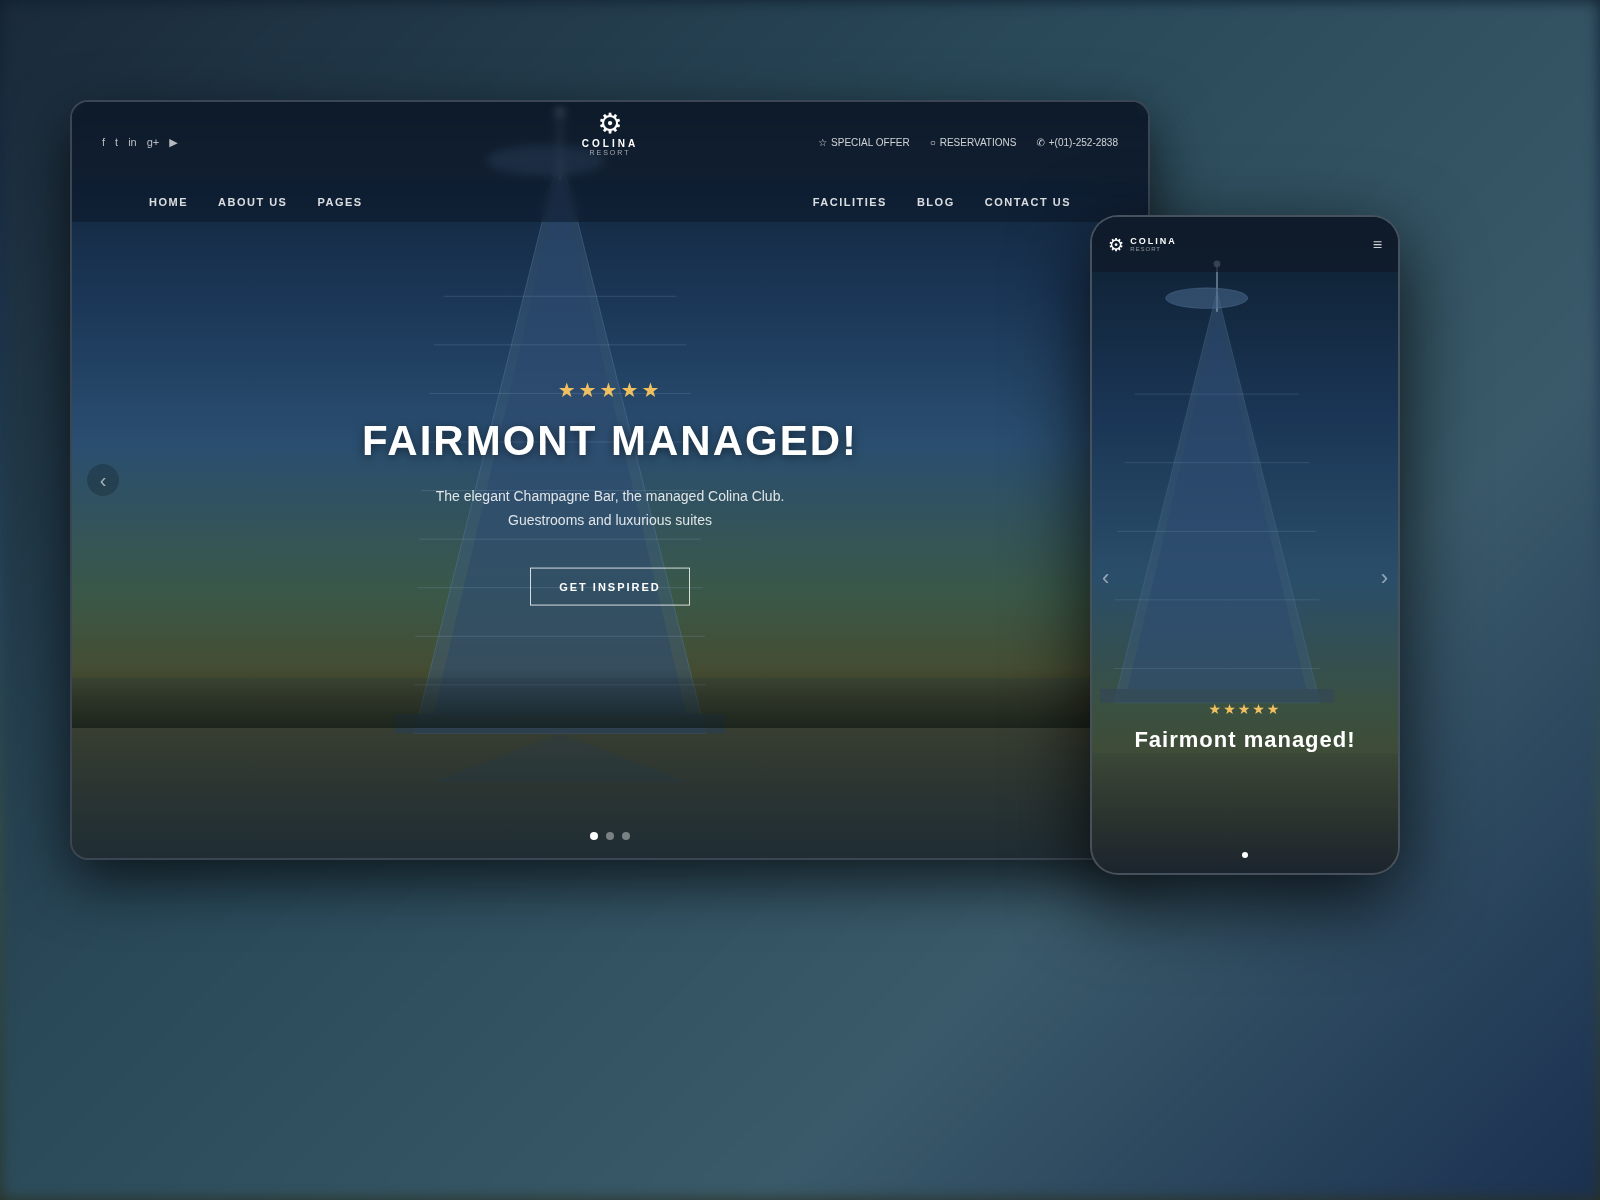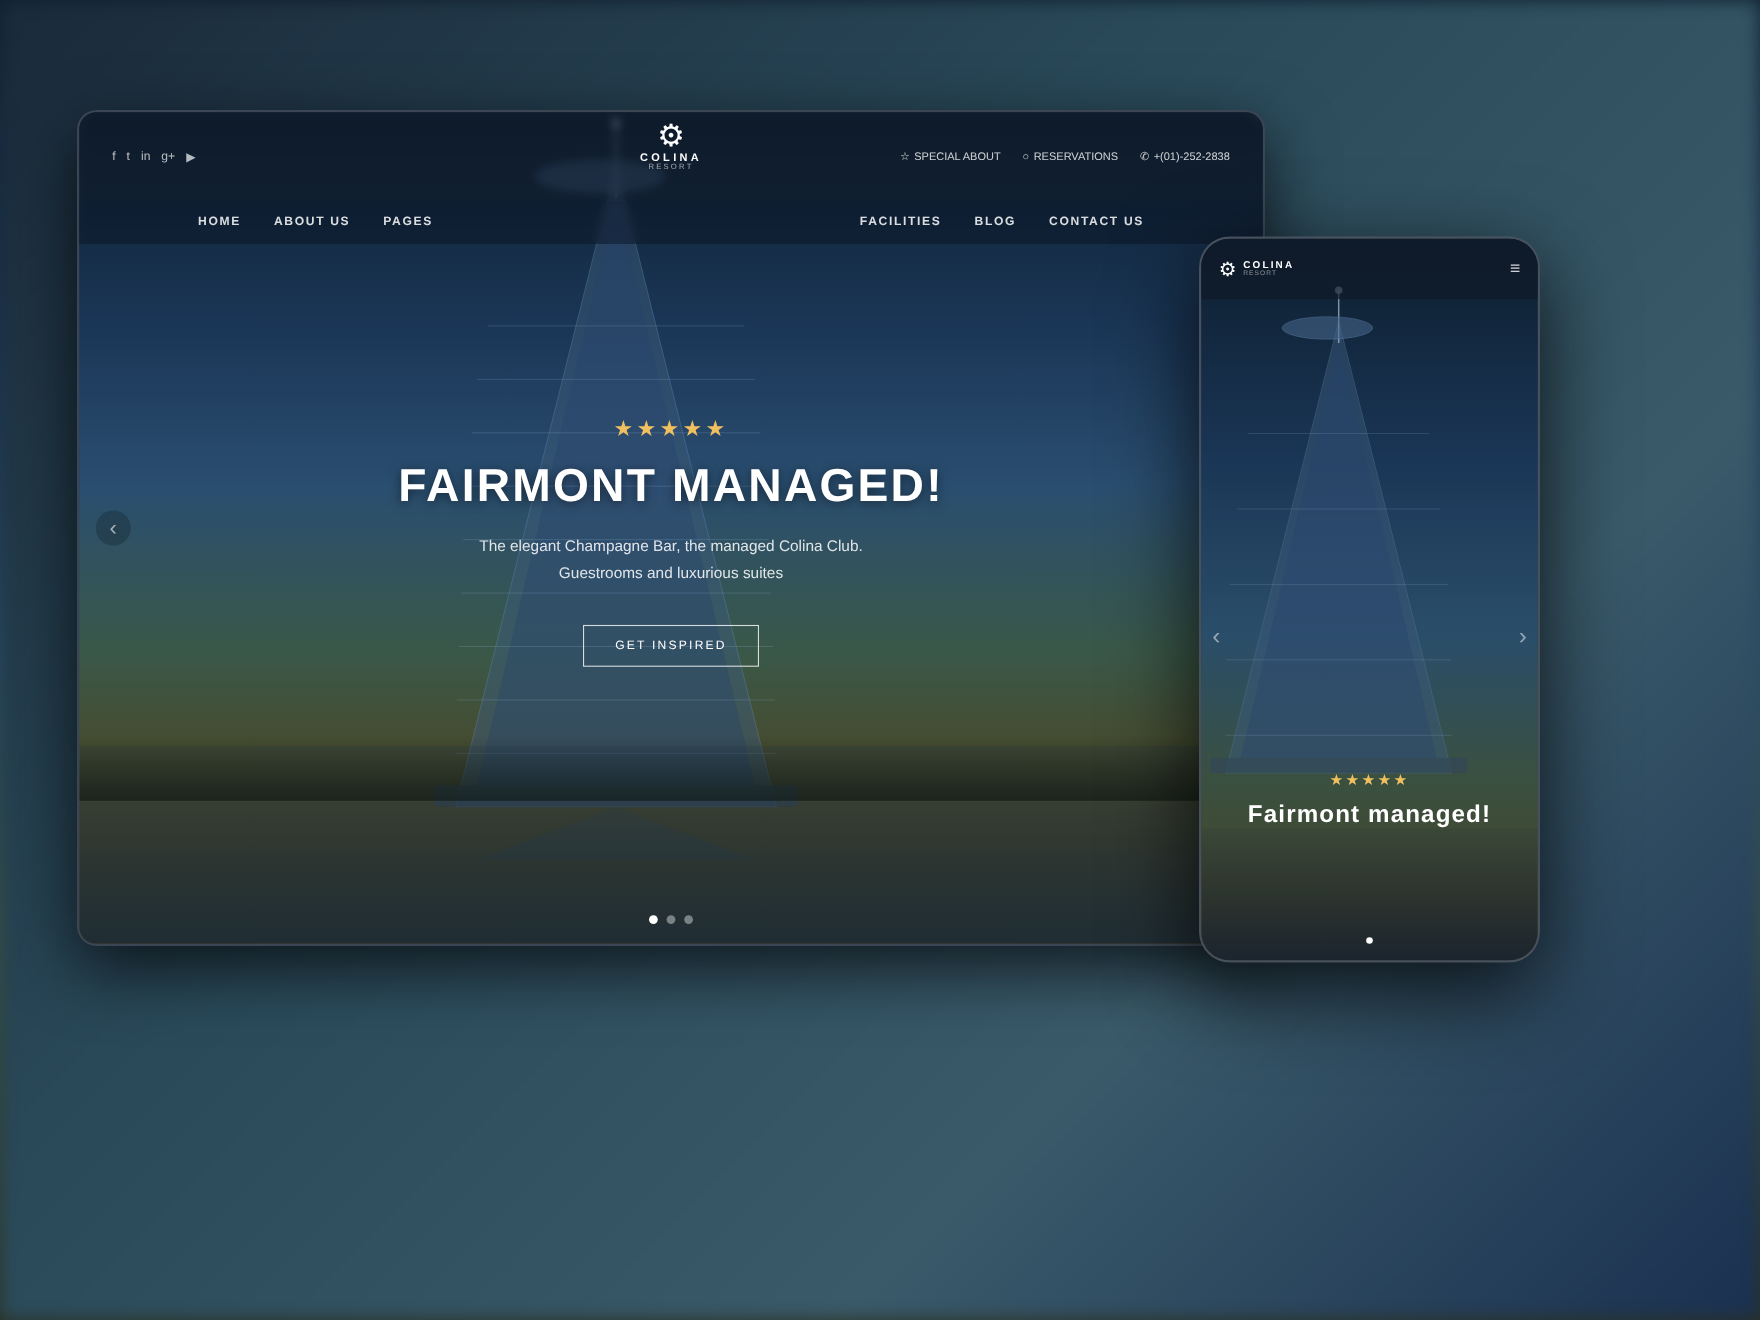--- a/index.html
+++ b/index.html
@@ -143,21 +143,21 @@
       top: 80px;
       left: 0;
       right: 0;
       height: 40px;
       background: rgba(10,20,35,0.5);
       backdrop-filter: blur(4px);
       z-index: 10;
       display: flex;
       align-items: center;
       justify-content: space-between;
-      padding: 0 108px;
+      padding: 0 77px;
     }
 
     .nav-left {
       display: flex;
       gap: 30px;
     }
 
     .nav-right {
       display: flex;
       gap: 30px;
@@ -204,21 +204,21 @@
       font-size: 14px;
       line-height: 1.7;
       margin-bottom: 35px;
     }
 
     .hero-btn {
       display: inline-block;
       border: 1.5px solid rgba(255,255,255,0.8);
       color: white;
       font-size: 11px;
-      font-weight: 400;
+      font-weight: 700;
       letter-spacing: 2px;
       padding: 12px 28px;
       cursor: pointer;
       text-transform: uppercase;
       background: transparent;
     }
 
     
     .tablet-arrow {
       position: absolute;
@@ -454,21 +454,21 @@
 
     <div class="tablet-logo">
       <span class="logo-gear">⚙</span>
       <span class="logo-text">COLINA</span>
       <span class="logo-subtext">RESORT</span>
     </div>
 
     <div class="tablet-top-right">
       <span class="top-right-item">
         <span>☆</span>
-        <span>SPECIAL ABOUT</span>
+        <span>SPECIAL OFFER</span>
       </span>
       <span class="top-right-item">
         <span>○</span>
         <span>RESERVATIONS</span>
       </span>
       <span class="top-right-item">
         <span>✆</span>
         <span>+(01)-252-2838</span>
       </span>
     </div>

